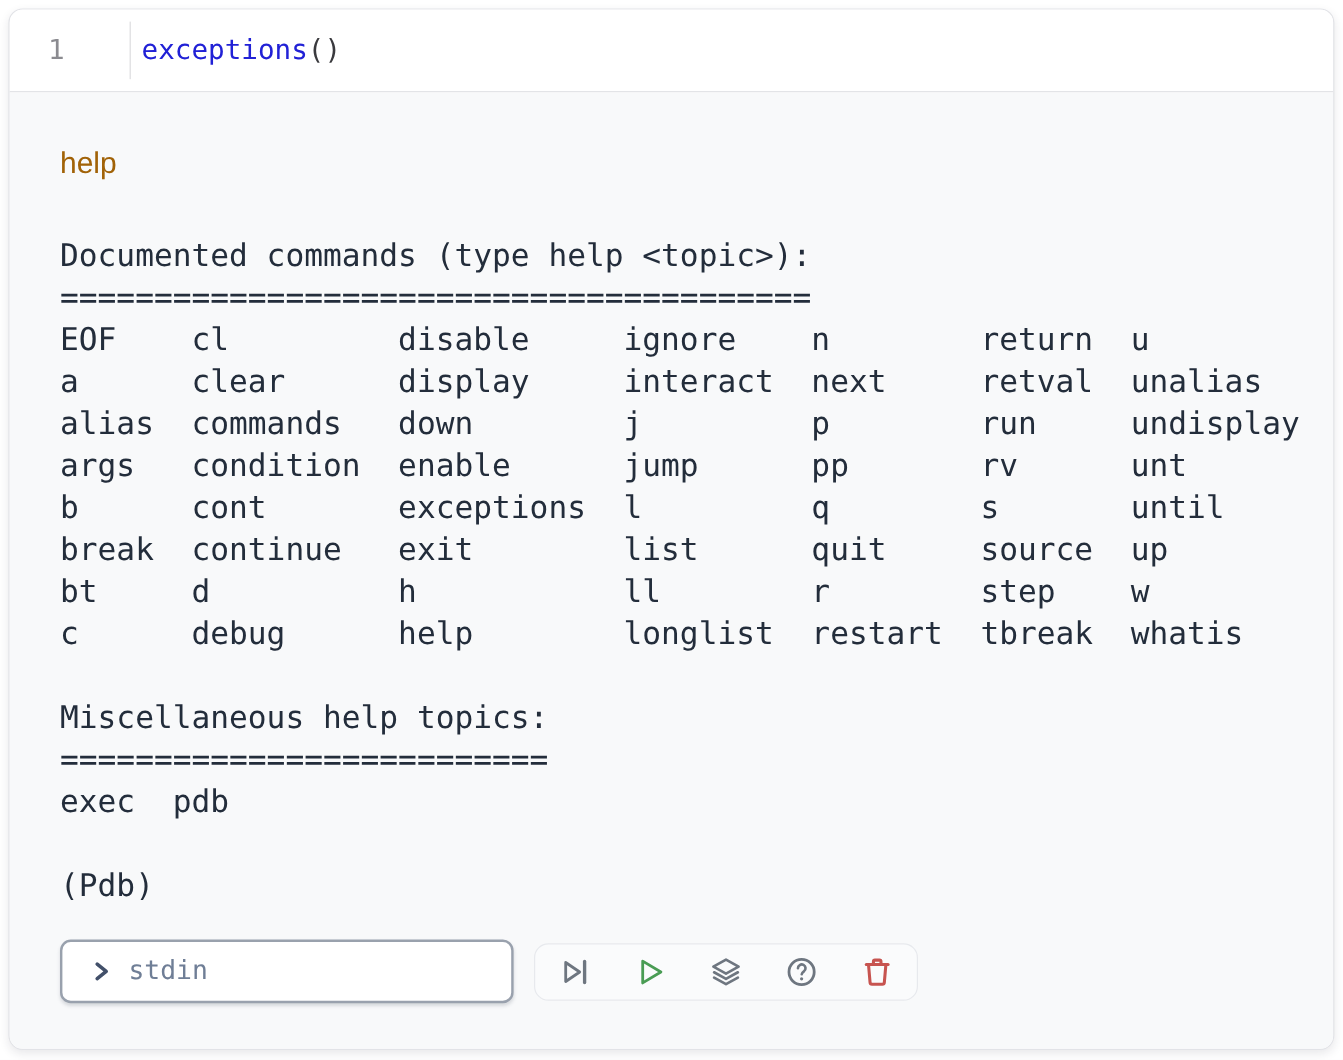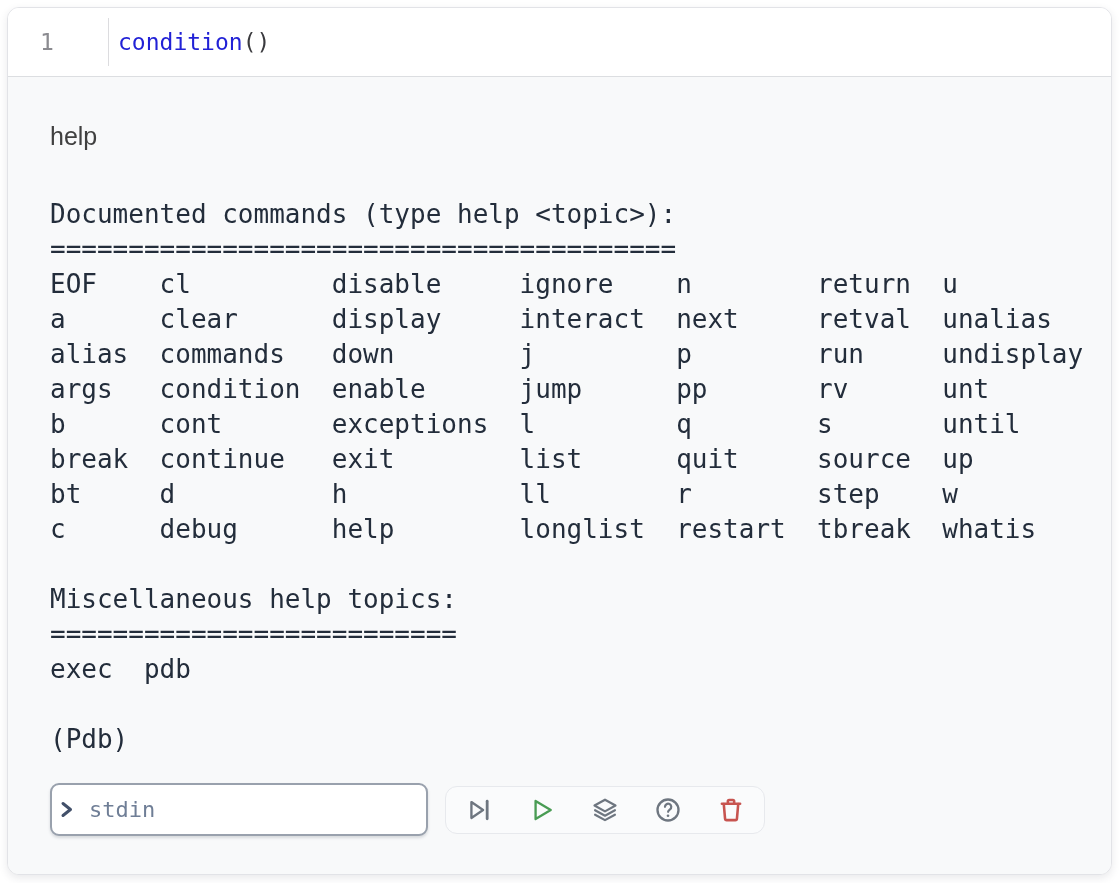--- a/index.html
+++ b/index.html
@@ -16,33 +16,33 @@
     width: 101px; height: 48px; padding-left: 32px; display: flex; align-items: center;
     border-right: 1px solid #dcdcdf; flex: none;
     font-family: "DejaVu Sans Mono", monospace; font-size: 23px; color: #8b8b90;
   }
   .code-line { padding-left: 9px; font-family: "DejaVu Sans Mono", monospace; font-size: 23px; }
   .kw { color: #2121d6; }
   .punct { color: #3a3a3e; }
   .divider { height: 1px; background: #dcdee1; flex: none; }
   
   .output { flex: 1; background: #f8f9fa; padding: 42px 42px 36px 42px; overflow: hidden; }
-  .echo { font-size: 25px; color: #404040; line-height: 34px; }
+  .echo { font-size: 25px; color: #a16207; line-height: 34px; }
   .console {
     margin-top: 44px;
     font-family: "DejaVu Sans Mono", monospace; font-size: 26px; line-height: 35px;
     color: #232d3b; white-space: pre;
   }
   
   .io-row { margin-top: 26px; display: flex; align-items: center; gap: 17px; }
   .stdin-box {
     width: 378px; height: 53px; background: #ffffff;
     border: 2px solid #99a1ad; border-radius: 9px;
     box-shadow: 0 2px 3px rgba(60,70,90,0.18);
-    display: flex; align-items: center; gap: 13px; padding: 0 5px; cursor: text;
+    display: flex; align-items: center; gap: 13px; padding: 0 23px; cursor: text;
   }
   .stdin-box input {
     border: none; outline: none; background: transparent; flex: 1; min-width: 0;
     font-family: "DejaVu Sans Mono", monospace; font-size: 22px; color: #42506a;
   }
   .stdin-box input::placeholder { color: #6f7e96; opacity: 1; }
   .toolbar {
     width: 320px; height: 48px; background: #fafbfc;
     border: 1px solid #e7e9ed; border-radius: 12px;
     display: flex; align-items: center; justify-content: space-between; padding: 0 16px;
@@ -59,21 +59,21 @@
 </style>
 </head>
 <body>
 
 <div class="card">
 
   <div class="editor-row">
     <div class="gutter">
       <span>1</span>
     </div>
-    <div class="code-line"><span class="kw">condition</span><span class="punct">()</span></div>
+    <div class="code-line"><span class="kw">exceptions</span><span class="punct">()</span></div>
   </div>
 
   <div class="divider"></div>
 
   <div class="output">
     <div class="echo">help</div>
     <pre class="console">Documented commands (type help &lt;topic&gt;):
 ========================================
 EOF    cl         disable     ignore    n        return  u          where
 a      clear      display     interact  next     retval  unalias

